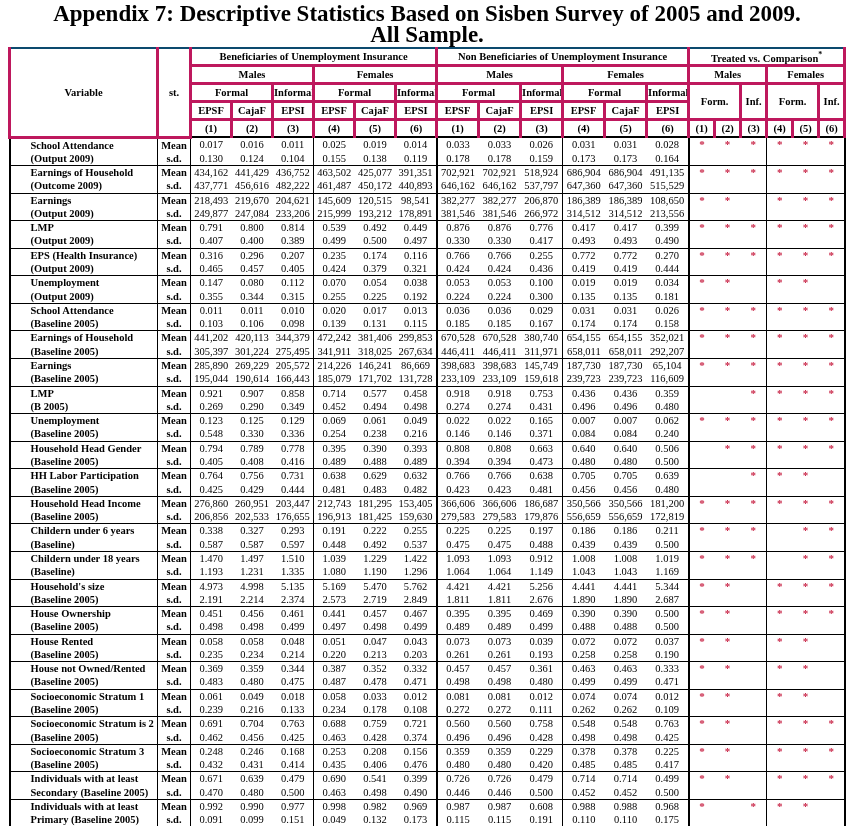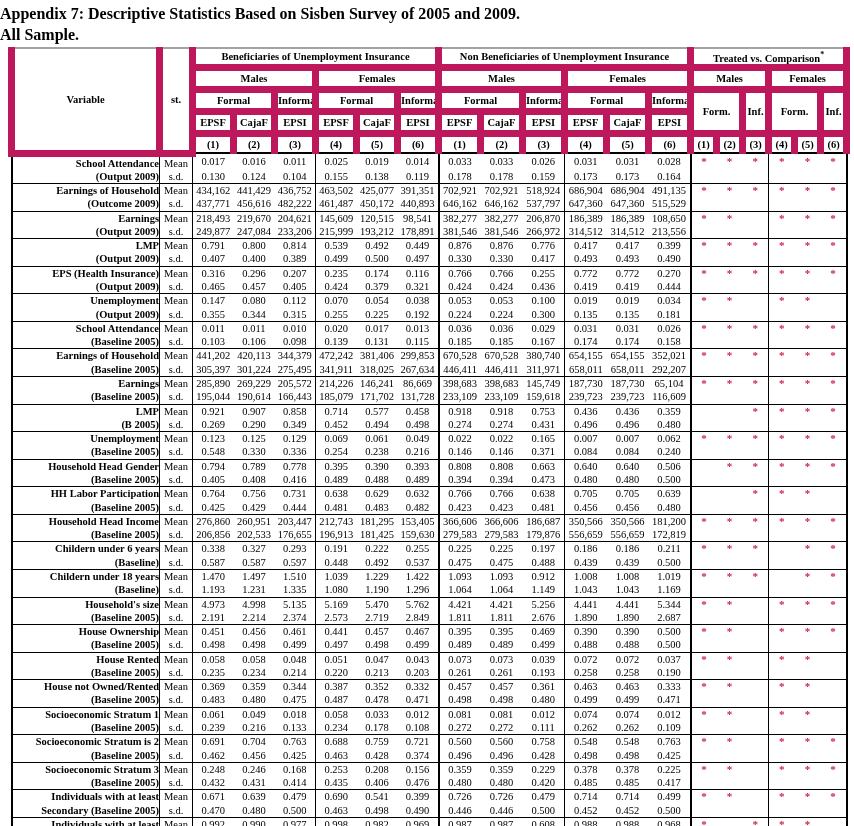--- a/index.html
+++ b/index.html
@@ -1,31 +1,31 @@
 <!DOCTYPE html>
 <html><head>
 <meta charset="utf-8">
 <style>
   html,body{margin:0;padding:0;background:#fff;}
   body{width:854px;height:826px;font-family:"Liberation Serif","DejaVu Serif",serif;color:#000;overflow:hidden;}
-  .title{ font-weight:bold; font-size:16px; line-height:21px; padding-top:3px; }
+  .title{ text-align:center; font-weight:bold; font-size:23px; line-height:21px; padding-top:3px; }
   .table-wrap{ padding:0 8px; }
   table{ border-collapse:collapse; table-layout:fixed; width:838px; margin-top:2px; }
   col.c-var{width:148px;} col.c-st{width:33px;}
   col.c-ben{width:41px;} col.c-non{width:42px;} col.c-tr{width:26px;}
   th,td{ padding:0; margin:0; overflow:hidden; white-space:nowrap; }
   table{ border:2px solid #000; }
-  thead th{ font-weight:bold; font-size:10.5px; height:15px; text-align:center; vertical-align:middle; border:7px solid #be185d; }
-  thead tr.grp-row th{ border-top:2px solid #a3a3a3; }
+  thead th{ font-weight:bold; font-size:10.5px; height:15px; text-align:center; vertical-align:middle; border:3px solid #be185d; }
+  thead tr.grp-row th{ border-top:2px solid #0c4a6e; }
   th.bl2,td.bl2{ border-left:2px solid #000 !important; }
   th.bl1,td.bl1{ border-left:1px solid #000; }
   thead tr:last-child th{ border-bottom:2px solid #000; }
   tbody td{ font-size:10.5px; height:13.28px; line-height:13.28px; text-align:center; vertical-align:middle; border:none; }
-  tbody td.lbl{ text-align:right; font-weight:bold; padding-left:20px; border-right:1px solid #000; }
-  tbody td.st{ font-weight:normal; border-right:1px solid #000; }
+  tbody td.lbl{ text-align:left; font-weight:bold; padding-left:20px; border-right:1px solid #000; }
+  tbody td.st{ font-weight:bold; border-right:1px solid #000; }
   tbody tr.pair-top td{ border-top:1px solid #000; }
   tbody td.star{ color:#c82446; font-weight:bold; font-size:11px; }
   tr.obs-row td{ border-top:2px solid #000; font-size:10.5px; height:14px; line-height:14px; font-weight:normal; }
   tr.obs-row td.obs-label{ font-weight:bold; text-align:left; padding-left:3px; border-right:1px solid #000; }
   th sup{ font-size:8px; }
 </style>
 </head>
 <body>
 
 <div class="title">

